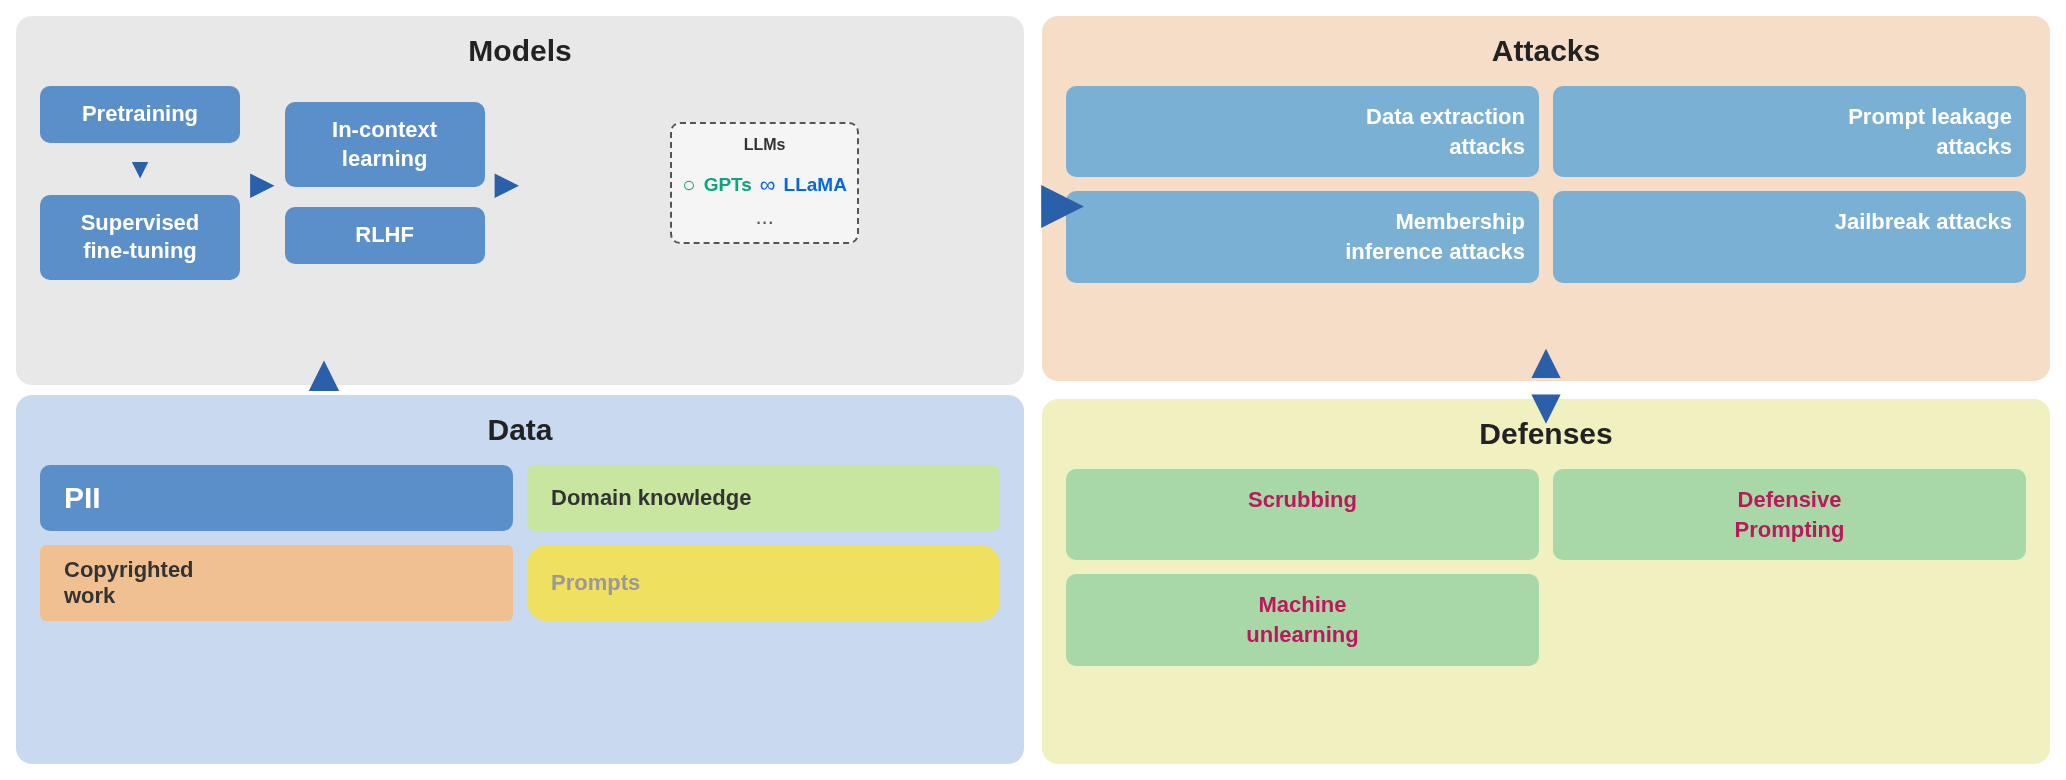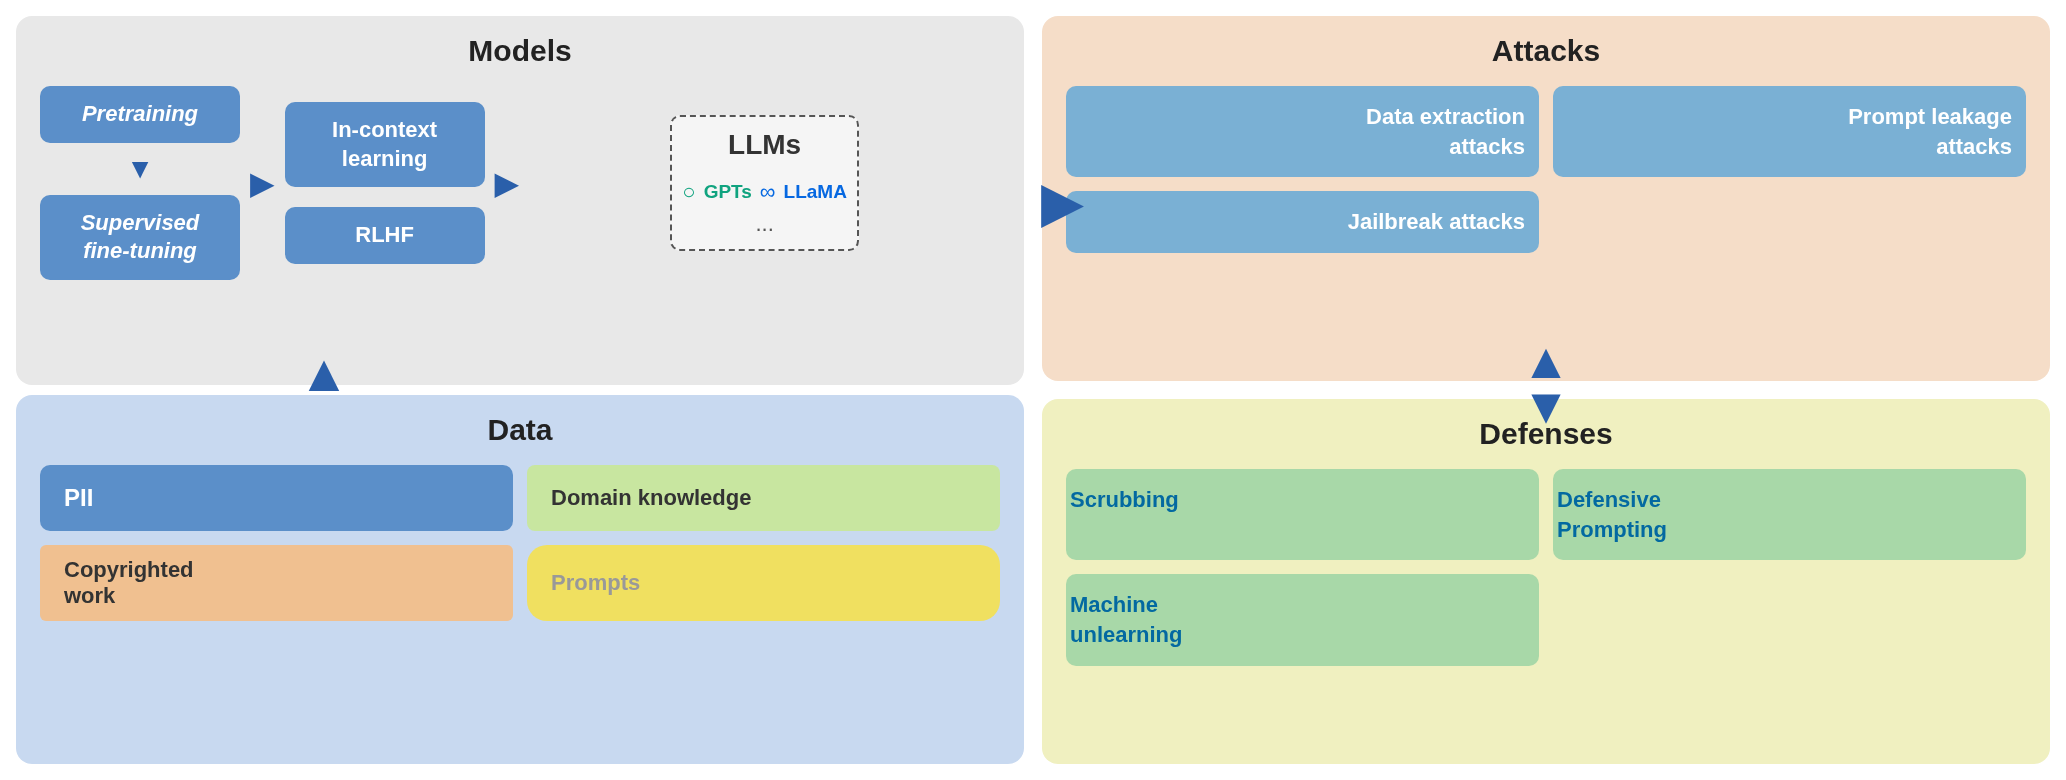--- a/index.html
+++ b/index.html
@@ -48,21 +48,21 @@
       background: #f5f5f5;
       text-align: center;
       font-size: 22px;
       color: #333;
       display: flex;
       flex-direction: column;
       align-items: center;
       justify-content: center;
       row-gap: 6px;
     }
-    .llms-title { font-size: 28px; font-weight: 600; margin-bottom: 12px; }
+    .llms-title { font-size: 16px; font-weight: 600; margin-bottom: 12px; }
     .llms-logos {
       display: flex;
       align-items: center;
       gap: 8px;
       font-size: 19px;
       color: #333;
     }
     .gpt-logo { color: #10a37f; font-weight: 700; font-size: 19px; }
     .llama-logo { color: #0668e1; font-weight: 700; font-size: 19px; }
     .dots { font-size: 22px; color: #555; }
@@ -89,21 +89,21 @@
       width: 100%;
     }
     .pii-box {
       background: #5b8fc9;
       border-radius: 10px;
       padding: 12px 14px;
       display: flex;
       align-items: center;
       gap: 10px;
       color: #fff;
-      font-size: 24px;
+      font-size: 30px;
       font-weight: 600;
     }
     .domain-box {
       background: #c8e6a0;
       border-radius: 8px;
       padding: 12px 14px;
       display: flex;
       align-items: center;
       gap: 10px;
       color: #333;
@@ -176,24 +176,24 @@
     .defenses-grid {
       display: grid;
       grid-template-columns: 1fr 1fr;
       gap: 14px;
       width: 100%;
     }
     .defense-box {
       background: #a8d8a8;
       border-radius: 10px;
       padding: 16px 4px;
-      color: #0369a1;
-      font-size: 22px;
-      font-weight: 600;
-      text-align: left;
+      color: #be185d;
+      font-size: 22px;
+      font-weight: 600;
+      text-align: center;
       line-height: 1.35;
     }
 
     
     .arrow-connector-right {
       position: absolute;
       right: -60px;
       top: 50%;
       transform: translateY(-50%);
       font-size: 56px;
@@ -230,21 +230,20 @@
       align-items: center;
       gap: 10px;
       width: 100%;
     }
     .train-col {
       display: flex;
       flex-direction: column;
       gap: 10px;
       align-items: stretch;
       flex: 0 0 200px;
-      font-style: italic;
     }
     .method-col {
       display: flex;
       flex-direction: column;
       gap: 10px;
       align-items: stretch;
       flex: 0 0 200px;
     }
     .llm-col {
       flex: 1;
@@ -367,20 +366,21 @@
       </div>
     </div>
 
     <div class="right-col">
 
       <div class="attacks-panel panel-wrapper" style="flex:1;">
         <div class="panel-title">Attacks</div>
         <div class="attacks-grid">
           <div class="attack-box">Data extraction<br>attacks</div>
           <div class="attack-box">Prompt leakage<br>attacks</div>
+          <div class="attack-box">Membership<br>inference attacks</div>
           <div class="attack-box" style="white-space:pre-line;">Jailbreak attacks</div>
         </div>
       </div>
 
       <div class="defenses-panel panel-wrapper" style="flex:1;">
 
         <div style="position:absolute;top:-60px;left:50%;transform:translateX(-50%);font-size:50px;color:#2a5faa;z-index:10;display:flex;flex-direction:column;align-items:center;line-height:0.9;">
           <span>▲</span>
           <span>▼</span>
         </div>

